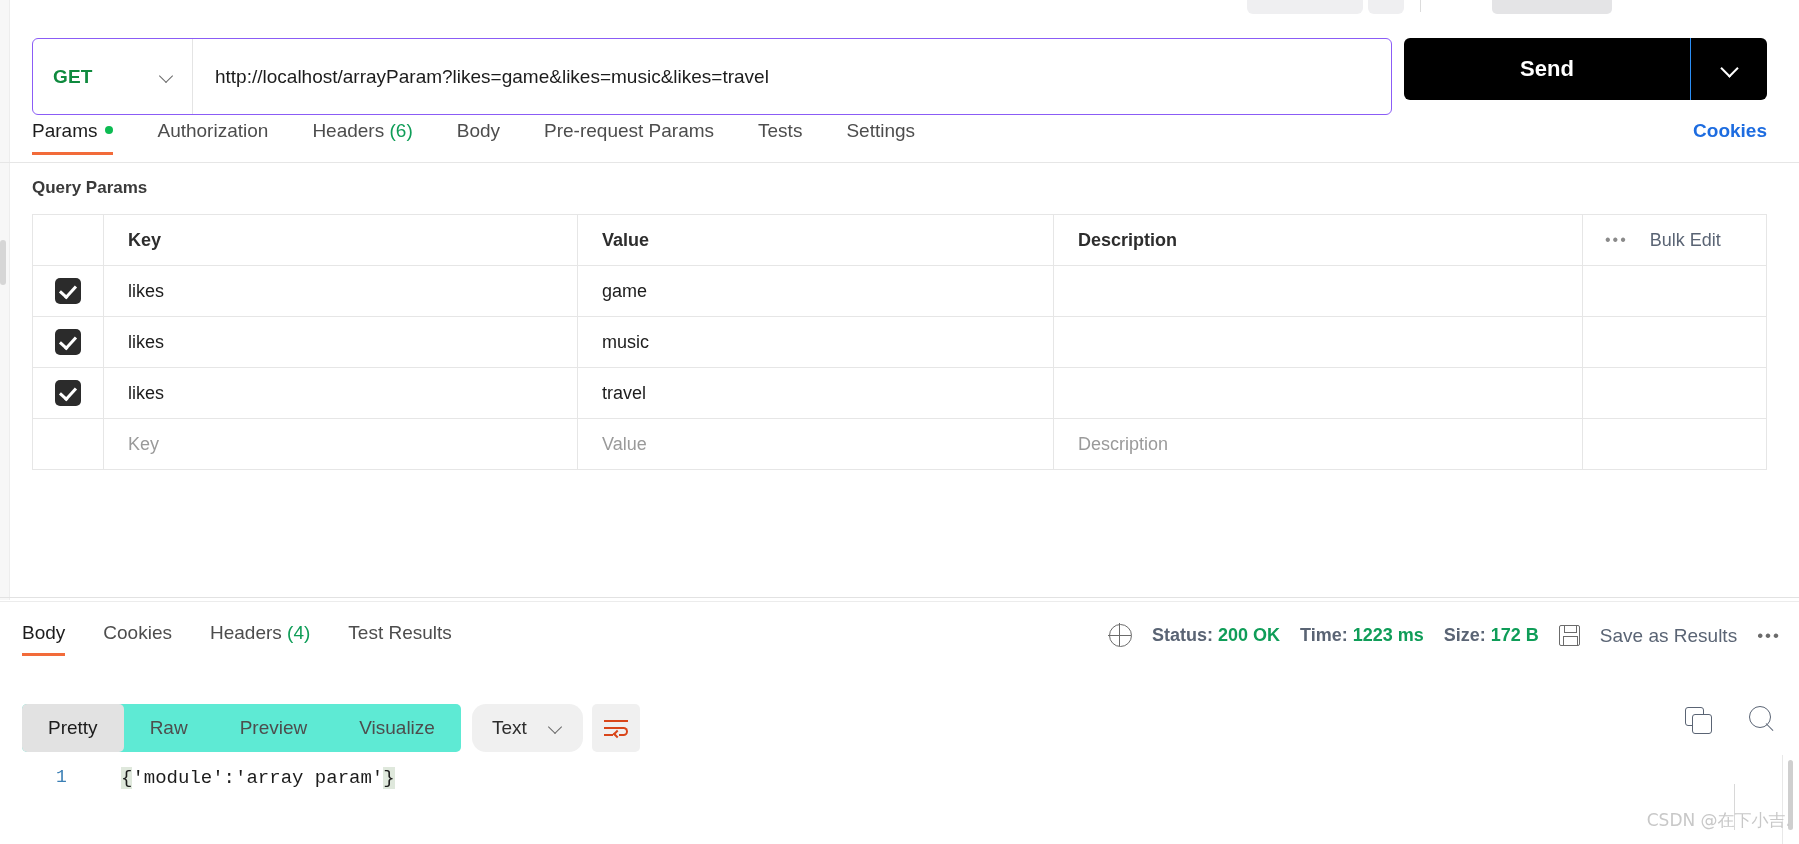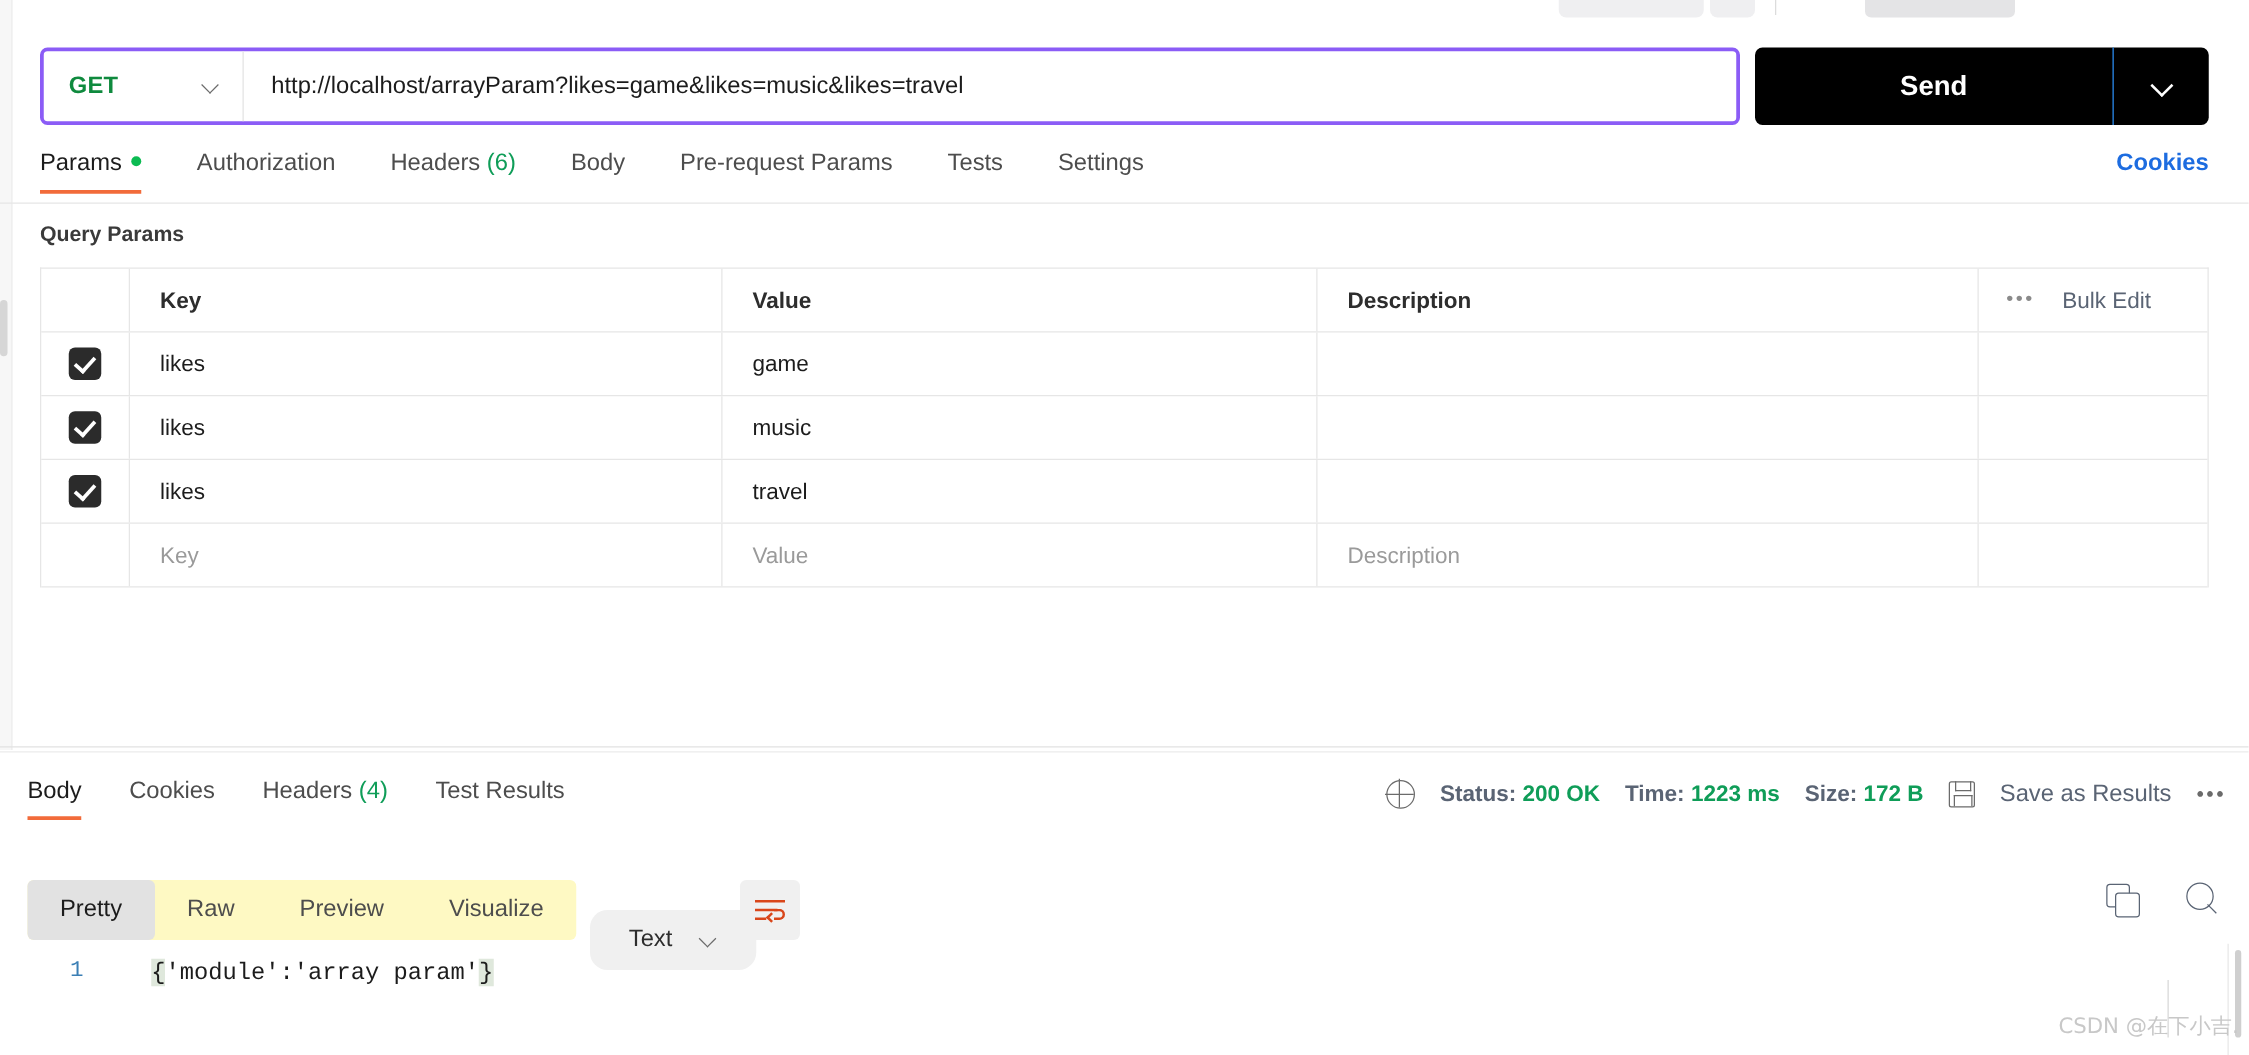--- a/index.html
+++ b/index.html
@@ -17,21 +17,21 @@
   .chrome-a { left:1247px; width:116px; height:26px; }
   .chrome-b { left:1368px; width:36px; height:26px; }
   .chrome-div { position:absolute; left:1420px; top:-10px; width:1px; height:22px; background:#dcdcdc; }
   .chrome-c { position:absolute; left:1440px; top:-12px; width:54px; height:26px; background:#fff; border-radius:5px; }
   .chrome-d { position:absolute; left:1492px; top:-12px; width:120px; height:26px; background:#e4e4e6; border-radius:5px; }
   .left-rail { position:absolute; left:0; top:0; width:10px; height:600px; background:#f7f7f7; border-right:1px solid #ededed; }
   .rail-thumb { position:absolute; left:0px; top:240px; width:6px; height:45px; background:#d6d6d6; border-radius:3px; }
 
   
   .urlrow { position:absolute; left:32px; top:38px; width:1735px; height:62px; }
-  .url-box { position:absolute; left:0; top:0; width:1360px; height:62px; border:3px solid #8b5cf6; border-radius:6px; background:#fff; display:flex; align-items:center; }
+  .url-box { position:absolute; left:0; top:0; width:1360px; height:77px; border:1px solid #8b5cf6; border-radius:6px; background:#fff; display:flex; align-items:center; }
   .method { width:160px; height:100%; display:flex; align-items:center; justify-content:space-between; padding:0 18px 0 20px; border-right:1px solid #e4e4e4; }
   .method-label { color:#0f8a3e; font-weight:700; font-size:19px; letter-spacing:.2px; }
   .chev { width:14px; height:14px; position:relative; }
   .chev:after { content:""; position:absolute; left:1px; top:1px; width:9px; height:9px;
      border-right:1.8px solid #6b6b6b; border-bottom:1.8px solid #6b6b6b; transform:rotate(45deg); }
   .url-text { flex:1; padding:0 22px; font-size:19px; color:#1c1c1c; white-space:nowrap; overflow:hidden; }
   .sendbtn { position:absolute; left:1372px; top:0; width:363px; height:62px; background:#000000; border-radius:6px; display:flex; align-items:center; }
   .sendbtn .label { flex:1; text-align:center; color:#fff; font-weight:700; font-size:22px; }
   .sendbtn .split { width:1px; height:62px; background:#2b8ef5; }
   .sendbtn .caret { width:76px; display:flex; align-items:center; justify-content:center; }
@@ -86,24 +86,24 @@
   .globe { width:23px; height:23px; border:1.6px solid #6b6b6b; border-radius:50%; position:relative; }
   .globe:before { content:""; position:absolute; left:9.5px; top:-1.6px; width:0; height:23px; border-left:1.6px solid #6b6b6b; }
   .globe:after { content:""; position:absolute; left:-1.6px; top:9.5px; width:23px; height:0; border-top:1.6px solid #6b6b6b; }
   .save-icon { width:21px; height:21px; border:1.6px solid #6b6b6b; border-radius:2px; position:relative; }
   .save-icon:before { content:""; position:absolute; left:4px; top:-1px; width:11px; height:7px; border:1.6px solid #6b6b6b; border-top:none; }
   .save-icon:after { content:""; position:absolute; left:3px; bottom:0px; width:13px; height:8px; border:1.6px solid #6b6b6b; border-bottom:none; }
   .save-txt { font-size:19px; color:#5a6474; }
   .dots3 { letter-spacing:2px; color:#6b6b6b; font-size:17px; }
 
   
-  .fmt-group { position:absolute; left:22px; top:704px; height:48px; background:#fef9c3; border-radius:5px; display:flex; align-items:center; }
+  .fmt-group { position:absolute; left:22px; top:704px; height:48px; background:#5eead4; border-radius:5px; display:flex; align-items:center; }
   .fmt { height:48px; display:flex; align-items:center; padding:0 26px; font-size:19px; color:#4d4d4d; border-radius:5px; }
   .fmt.active { background:#e2e2e2; color:#1c1c1c; }
-  .type-sel { position:absolute; left:472px; top:704px; height:48px; background:#f0f0f0; border-radius:14px; display:flex; align-items:center; gap:22px; padding:0 31px;margin-top:24px; }
+  .type-sel { position:absolute; left:472px; top:704px; height:48px; background:#f0f0f0; border-radius:14px; display:flex; align-items:center; gap:22px; padding:0 20px; }
   .type-sel .t { font-size:19px; color:#2d2d2d; }
   .wrapbtn { position:absolute; left:592px; top:704px; width:48px; height:48px; background:#f0f0f0; border-radius:5px; display:flex; align-items:center; justify-content:center; }
   .wrap-ico { width:24px; height:18px; position:relative; }
   .wrap-ico i { position:absolute; left:0; height:2.4px; background:#d9461a; display:block; }
   .wrap-ico i:nth-child(1){ top:1px; width:24px; }
   .wrap-ico i:nth-child(2){ top:8px; width:18px; }
   .wrap-ico i:nth-child(3){ top:15px; width:9px; }
   .wrap-ico b { position:absolute; right:0px; top:8px; width:9px; height:9px; border:2.4px solid #d9461a; border-left:none; border-radius:0 6px 6px 0; }
   .wrap-ico s { position:absolute; left:10px; top:12px; width:6px; height:6px; border-left:2.4px solid #d9461a; border-bottom:2.4px solid #d9461a; transform:rotate(45deg); }
 

